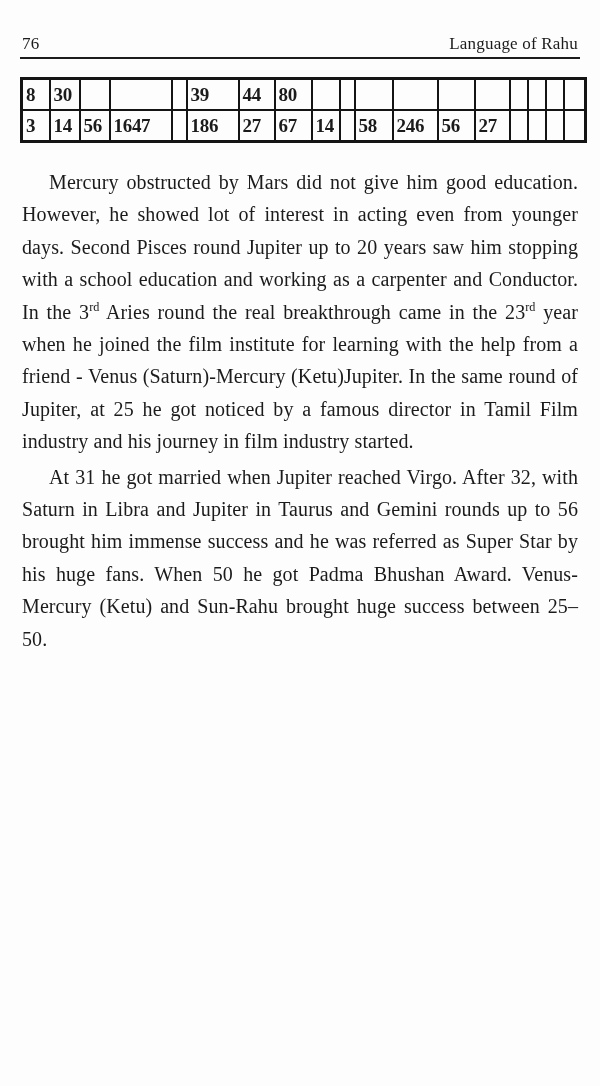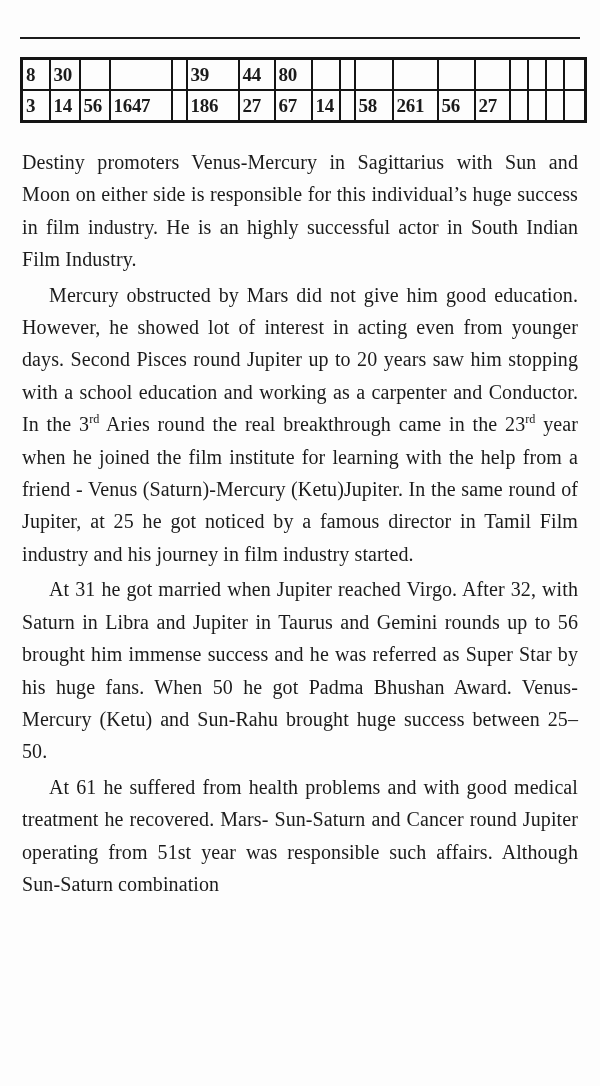--- a/index.html
+++ b/index.html
@@ -56,20 +56,24 @@
     line-height:0;
     vertical-align:super;
     letter-spacing:0;
   }
 </style>
 </head>
 <body>
 
 <div class="page" style="--ink: #1b1b1b; --paper: #fdfdfd;">
 
+  <div class="hdr">
+    <span class="pgnum">76</span>
+    <span class="title">Language of Rahu</span>
+  </div>
   <hr class="hdr-rule">
 
   <div class="dasha-wrap">
     <table class="dasha">
       <colgroup>
           <col style="width: 28px;">
           <col style="width: 30px;">
           <col style="width: 30px;">
           <col style="width: 62px;">
           <col style="width: 15px;">
@@ -113,32 +117,30 @@
             <td>14</td>
             <td>56</td>
             <td>1647</td>
             <td></td>
             <td>186</td>
             <td>27</td>
             <td>67</td>
             <td>14</td>
             <td></td>
             <td>58</td>
-            <td>261</td>
+            <td>246</td>
             <td>56</td>
             <td>27</td>
             <td></td>
             <td></td>
             <td></td>
             <td></td>
           </tr>
         </tbody>
     </table>
   </div>
 
   <div class="body-text">
-      <p class="para">Destiny promoters Venus-Mercury in Sagittarius with Sun and Moon on either side is responsible for this individual’s huge success in film industry. He is an highly successful actor in South Indian Film Industry.</p>
       <p class="para indent">Mercury obstructed by Mars did not give him good education. However, he showed lot of interest in acting even from younger days. Second Pisces round Jupiter up to 20 years saw him stopping with a school education and working as a carpenter and Conductor. In the 3<sup>rd</sup> Aries round the real breakthrough came in the 23<sup>rd</sup> year when he joined the film institute for learning with the help from a friend - Venus (Saturn)-Mercury (Ketu)Jupiter. In the same round of Jupiter, at 25 he got noticed by a famous director in Tamil Film industry and his journey in film industry started.</p>
       <p class="para indent">At 31 he got married when Jupiter reached Virgo. After 32, with Saturn in Libra and Jupiter in Taurus and Gemini rounds up to 56 brought him immense success and he was referred as Super Star by his huge fans. When 50 he got Padma Bhushan Award. Venus-Mercury (Ketu) and Sun-Rahu brought huge success between 25–50.</p>
-      <p class="para indent">At 61 he suffered from health problems and with good medical treatment he recovered. Mars- Sun-Saturn and Cancer round Jupiter operating from 51st year was responsible such affairs. Although Sun-Saturn combination</p>
     </div>
 
 </div>
 
 </body></html>

